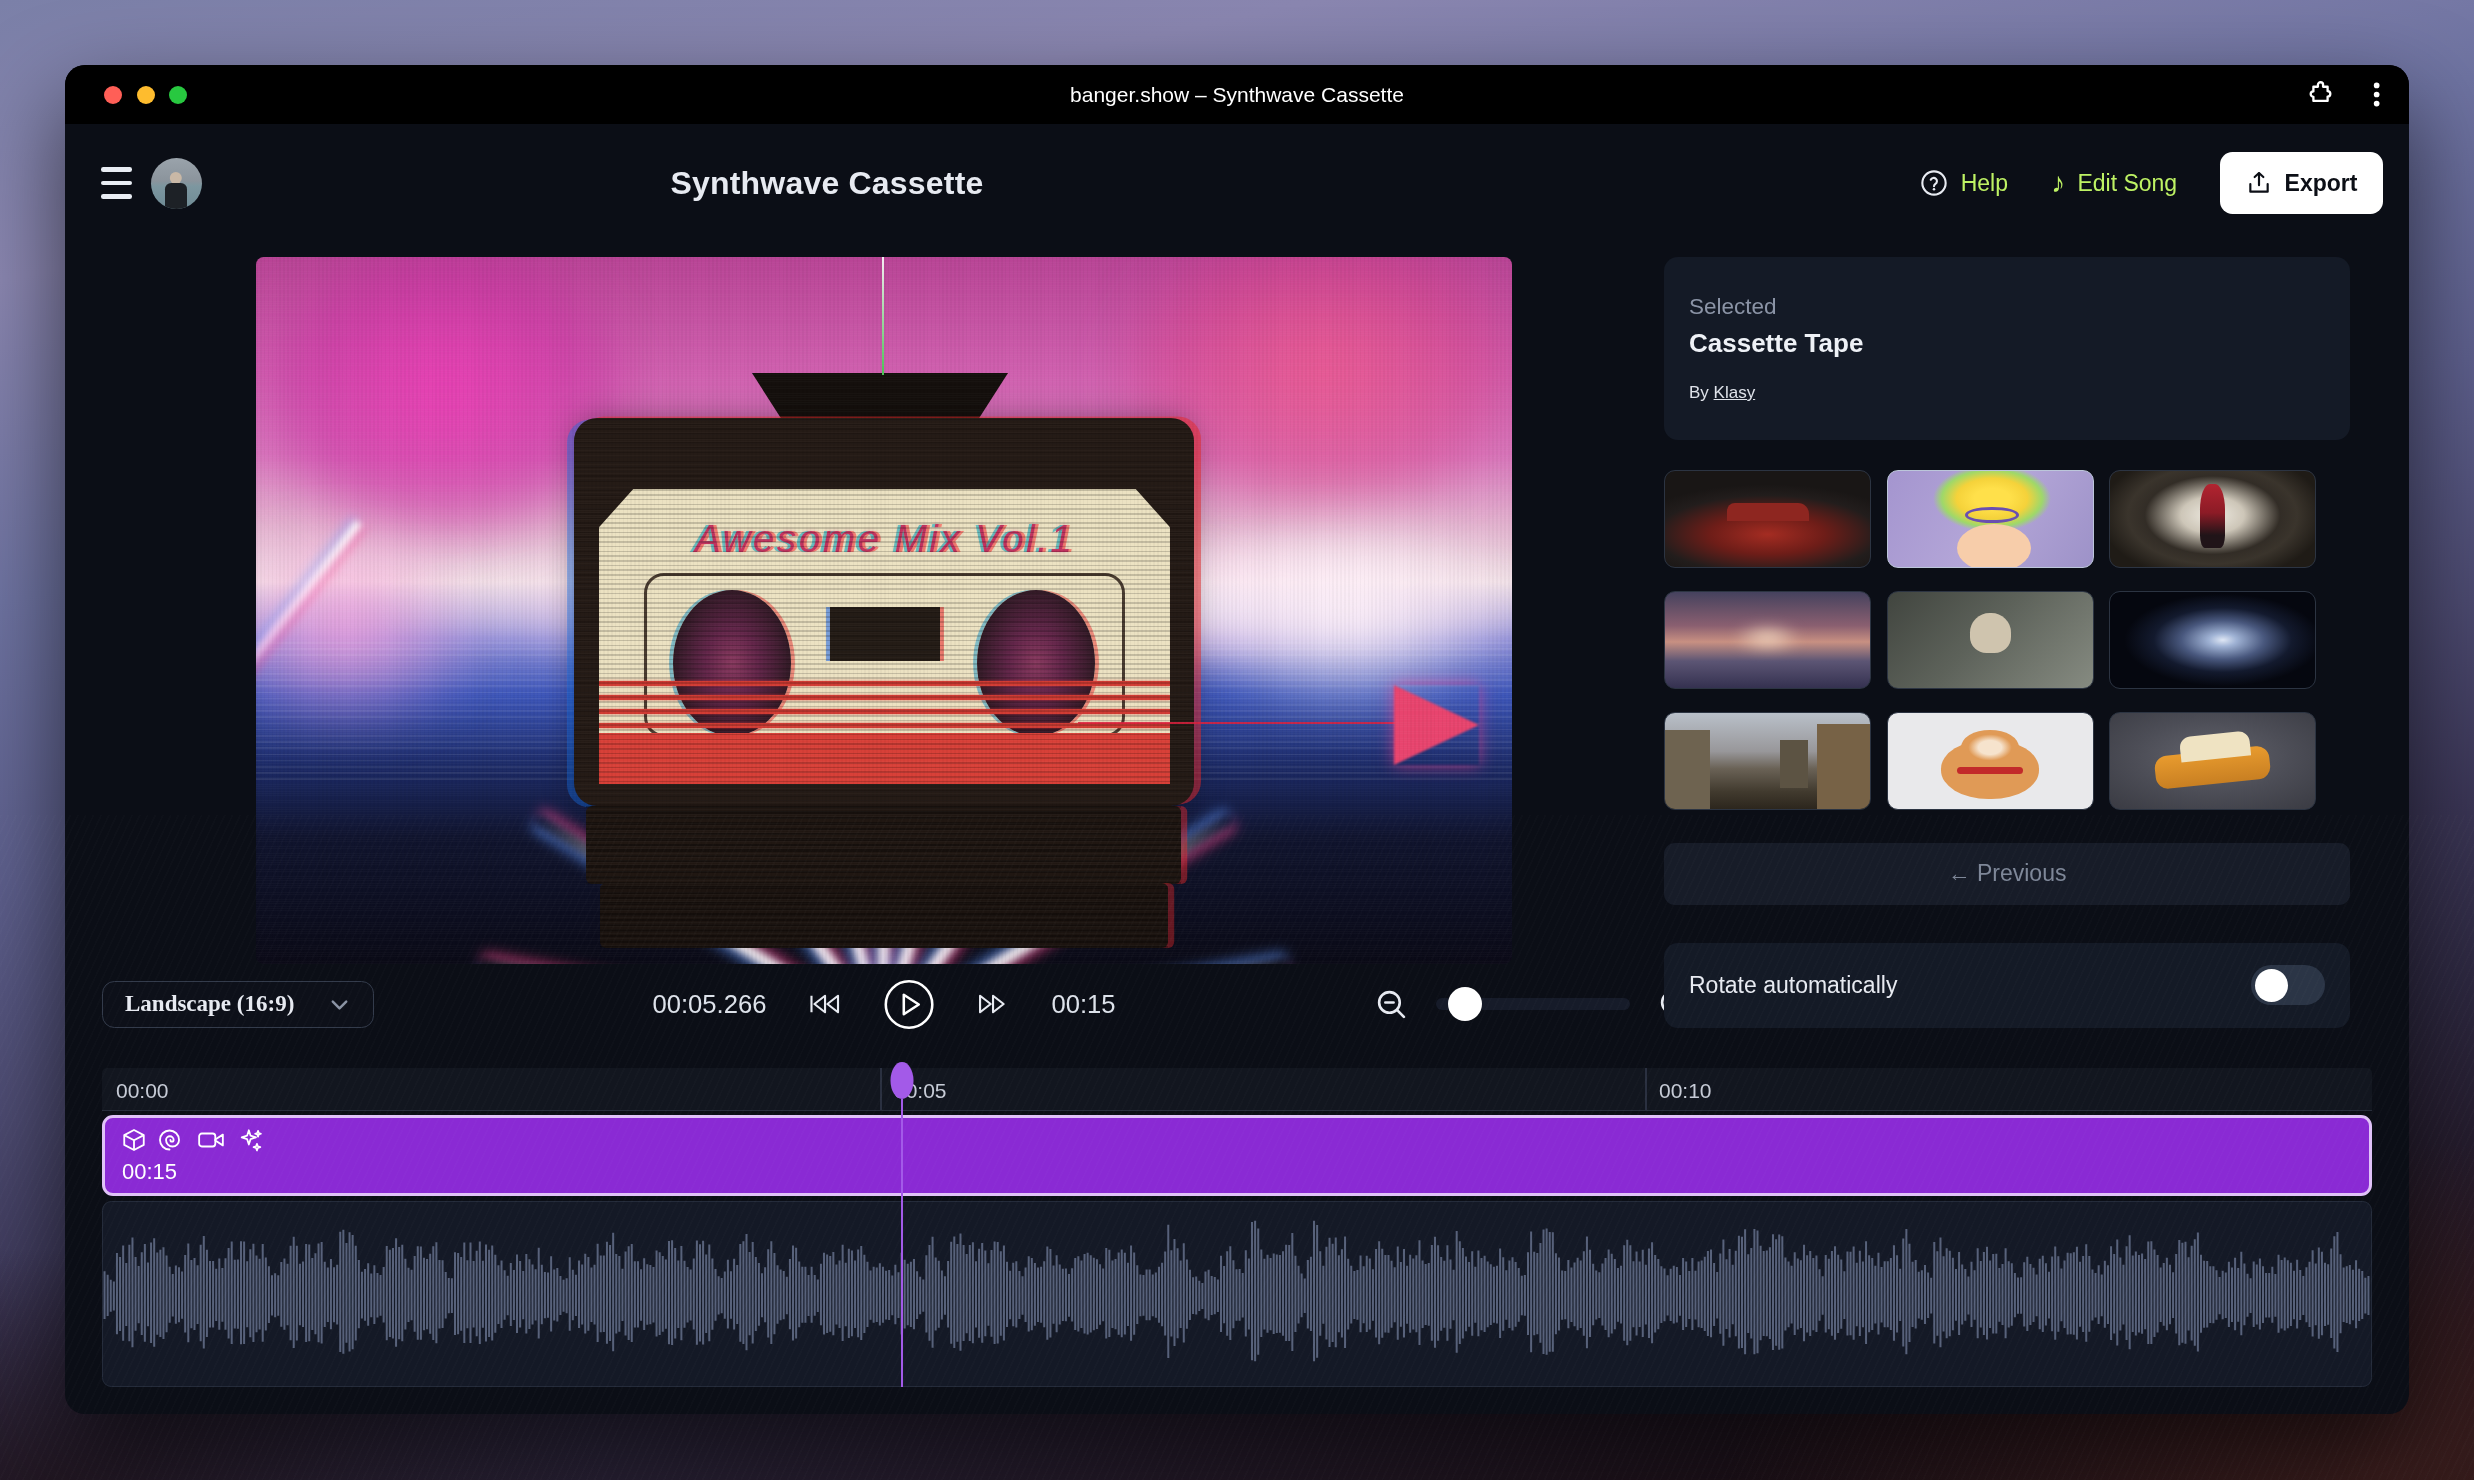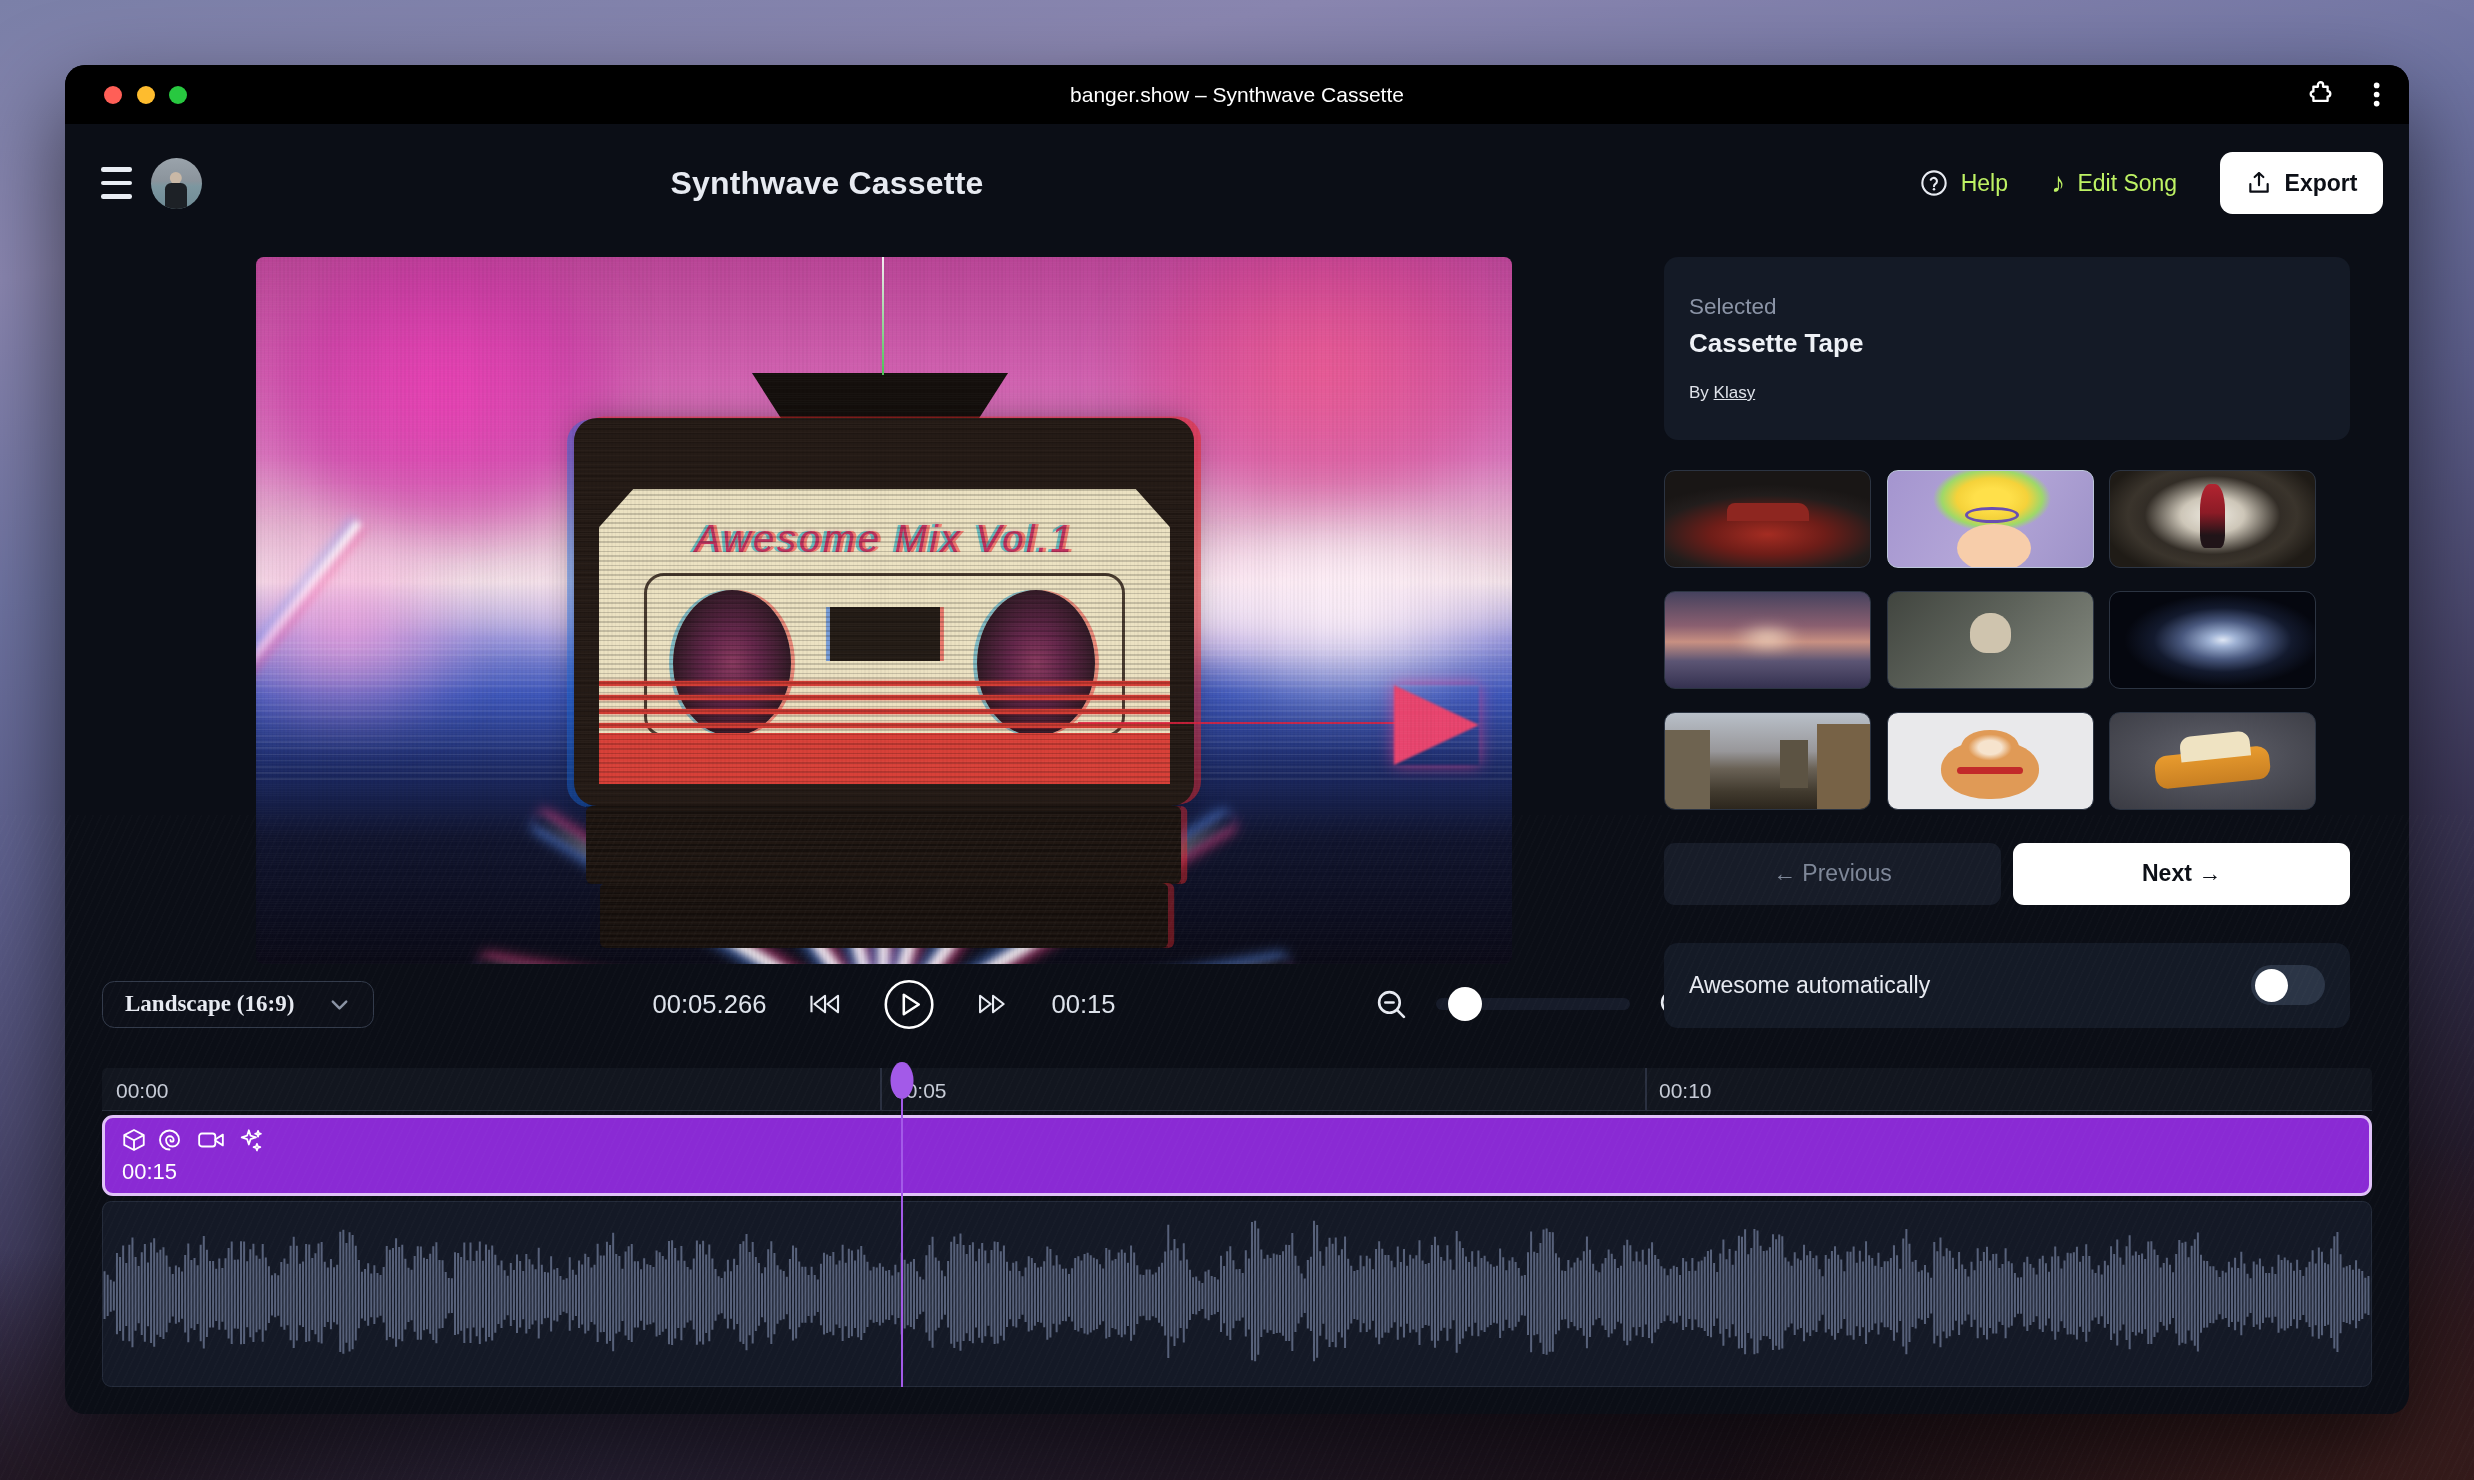--- a/index.html
+++ b/index.html
@@ -433,28 +433,24 @@
               <div class="body"></div>
               <div class="top"></div>
             </div>
         </div>
 
         <div class="pager">
           <button class="prev-btn">
             <span>←</span>
             <span>Previous</span>
           </button>
-          <button class="next-btn">
-            <span>Next</span>
-            <span>→</span>
-          </button>
         </div>
 
         <div class="card rotate-card">
-          <span class="rotate-label">Awesome automatically</span>
+          <span class="rotate-label">Rotate automatically</span>
           <div class="toggle">
               <div class="dot"></div>
             </div>
         </div>
       </div>
     </div>
 
   </div>
 </div>
 

